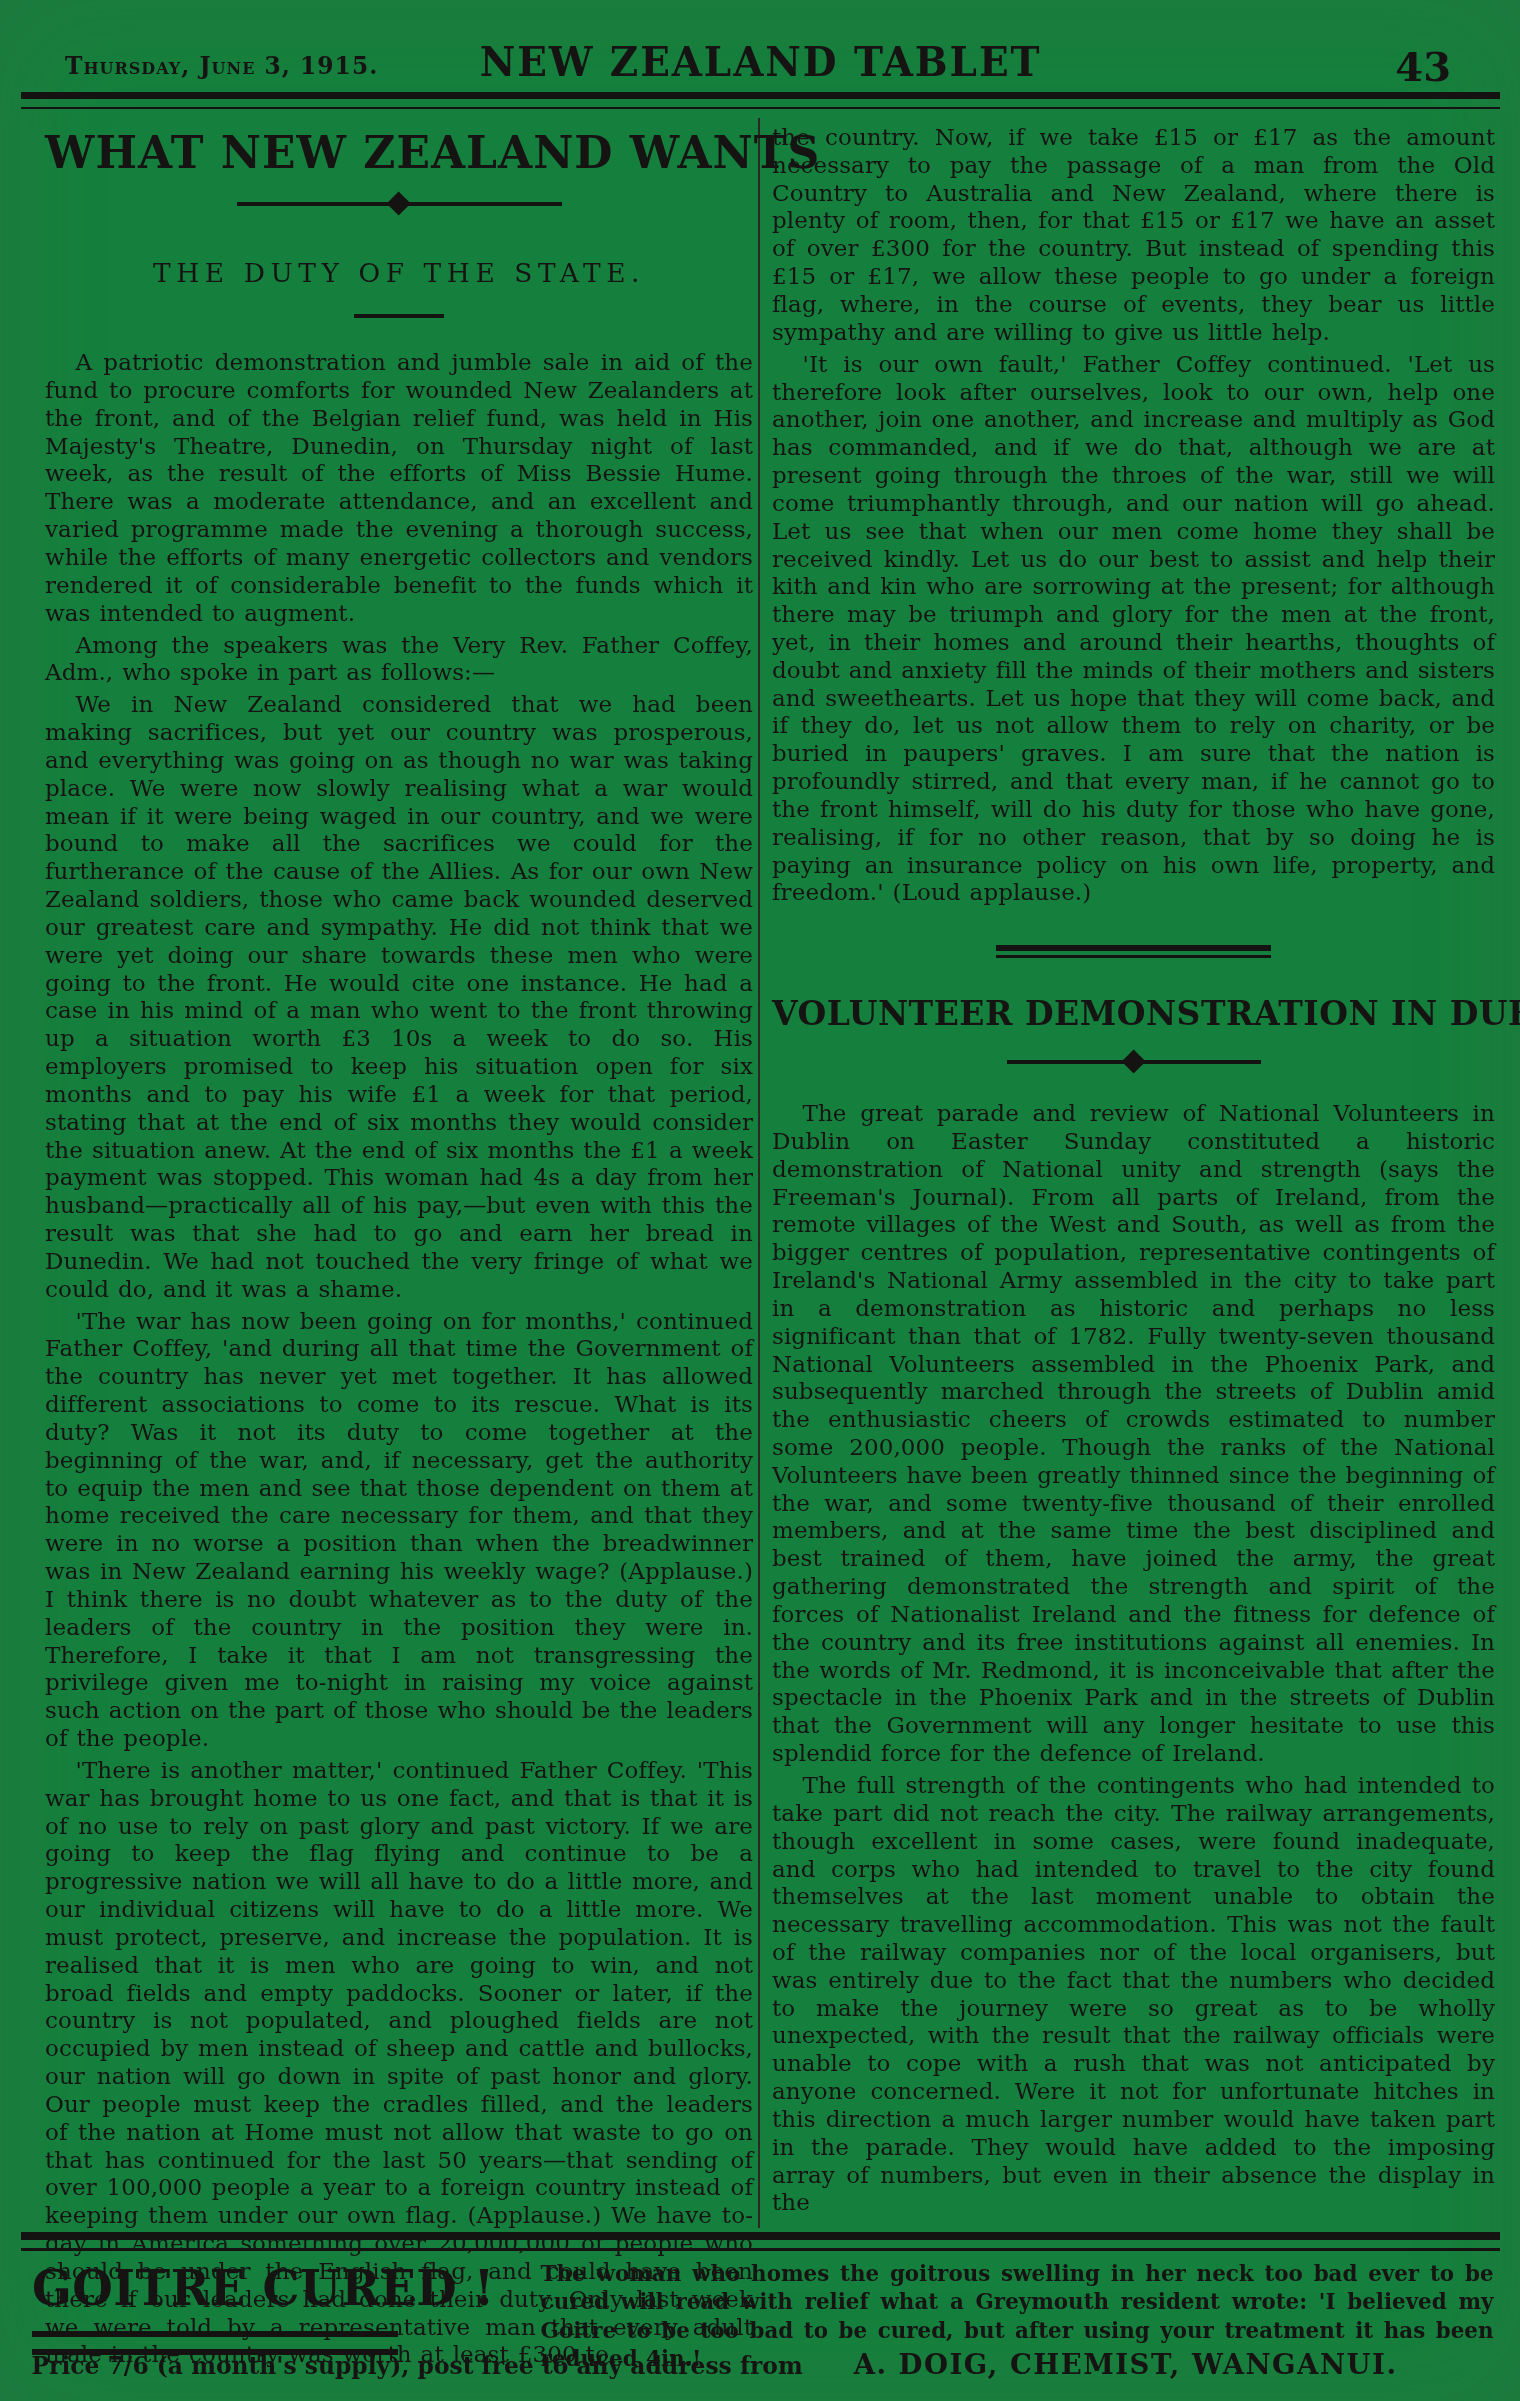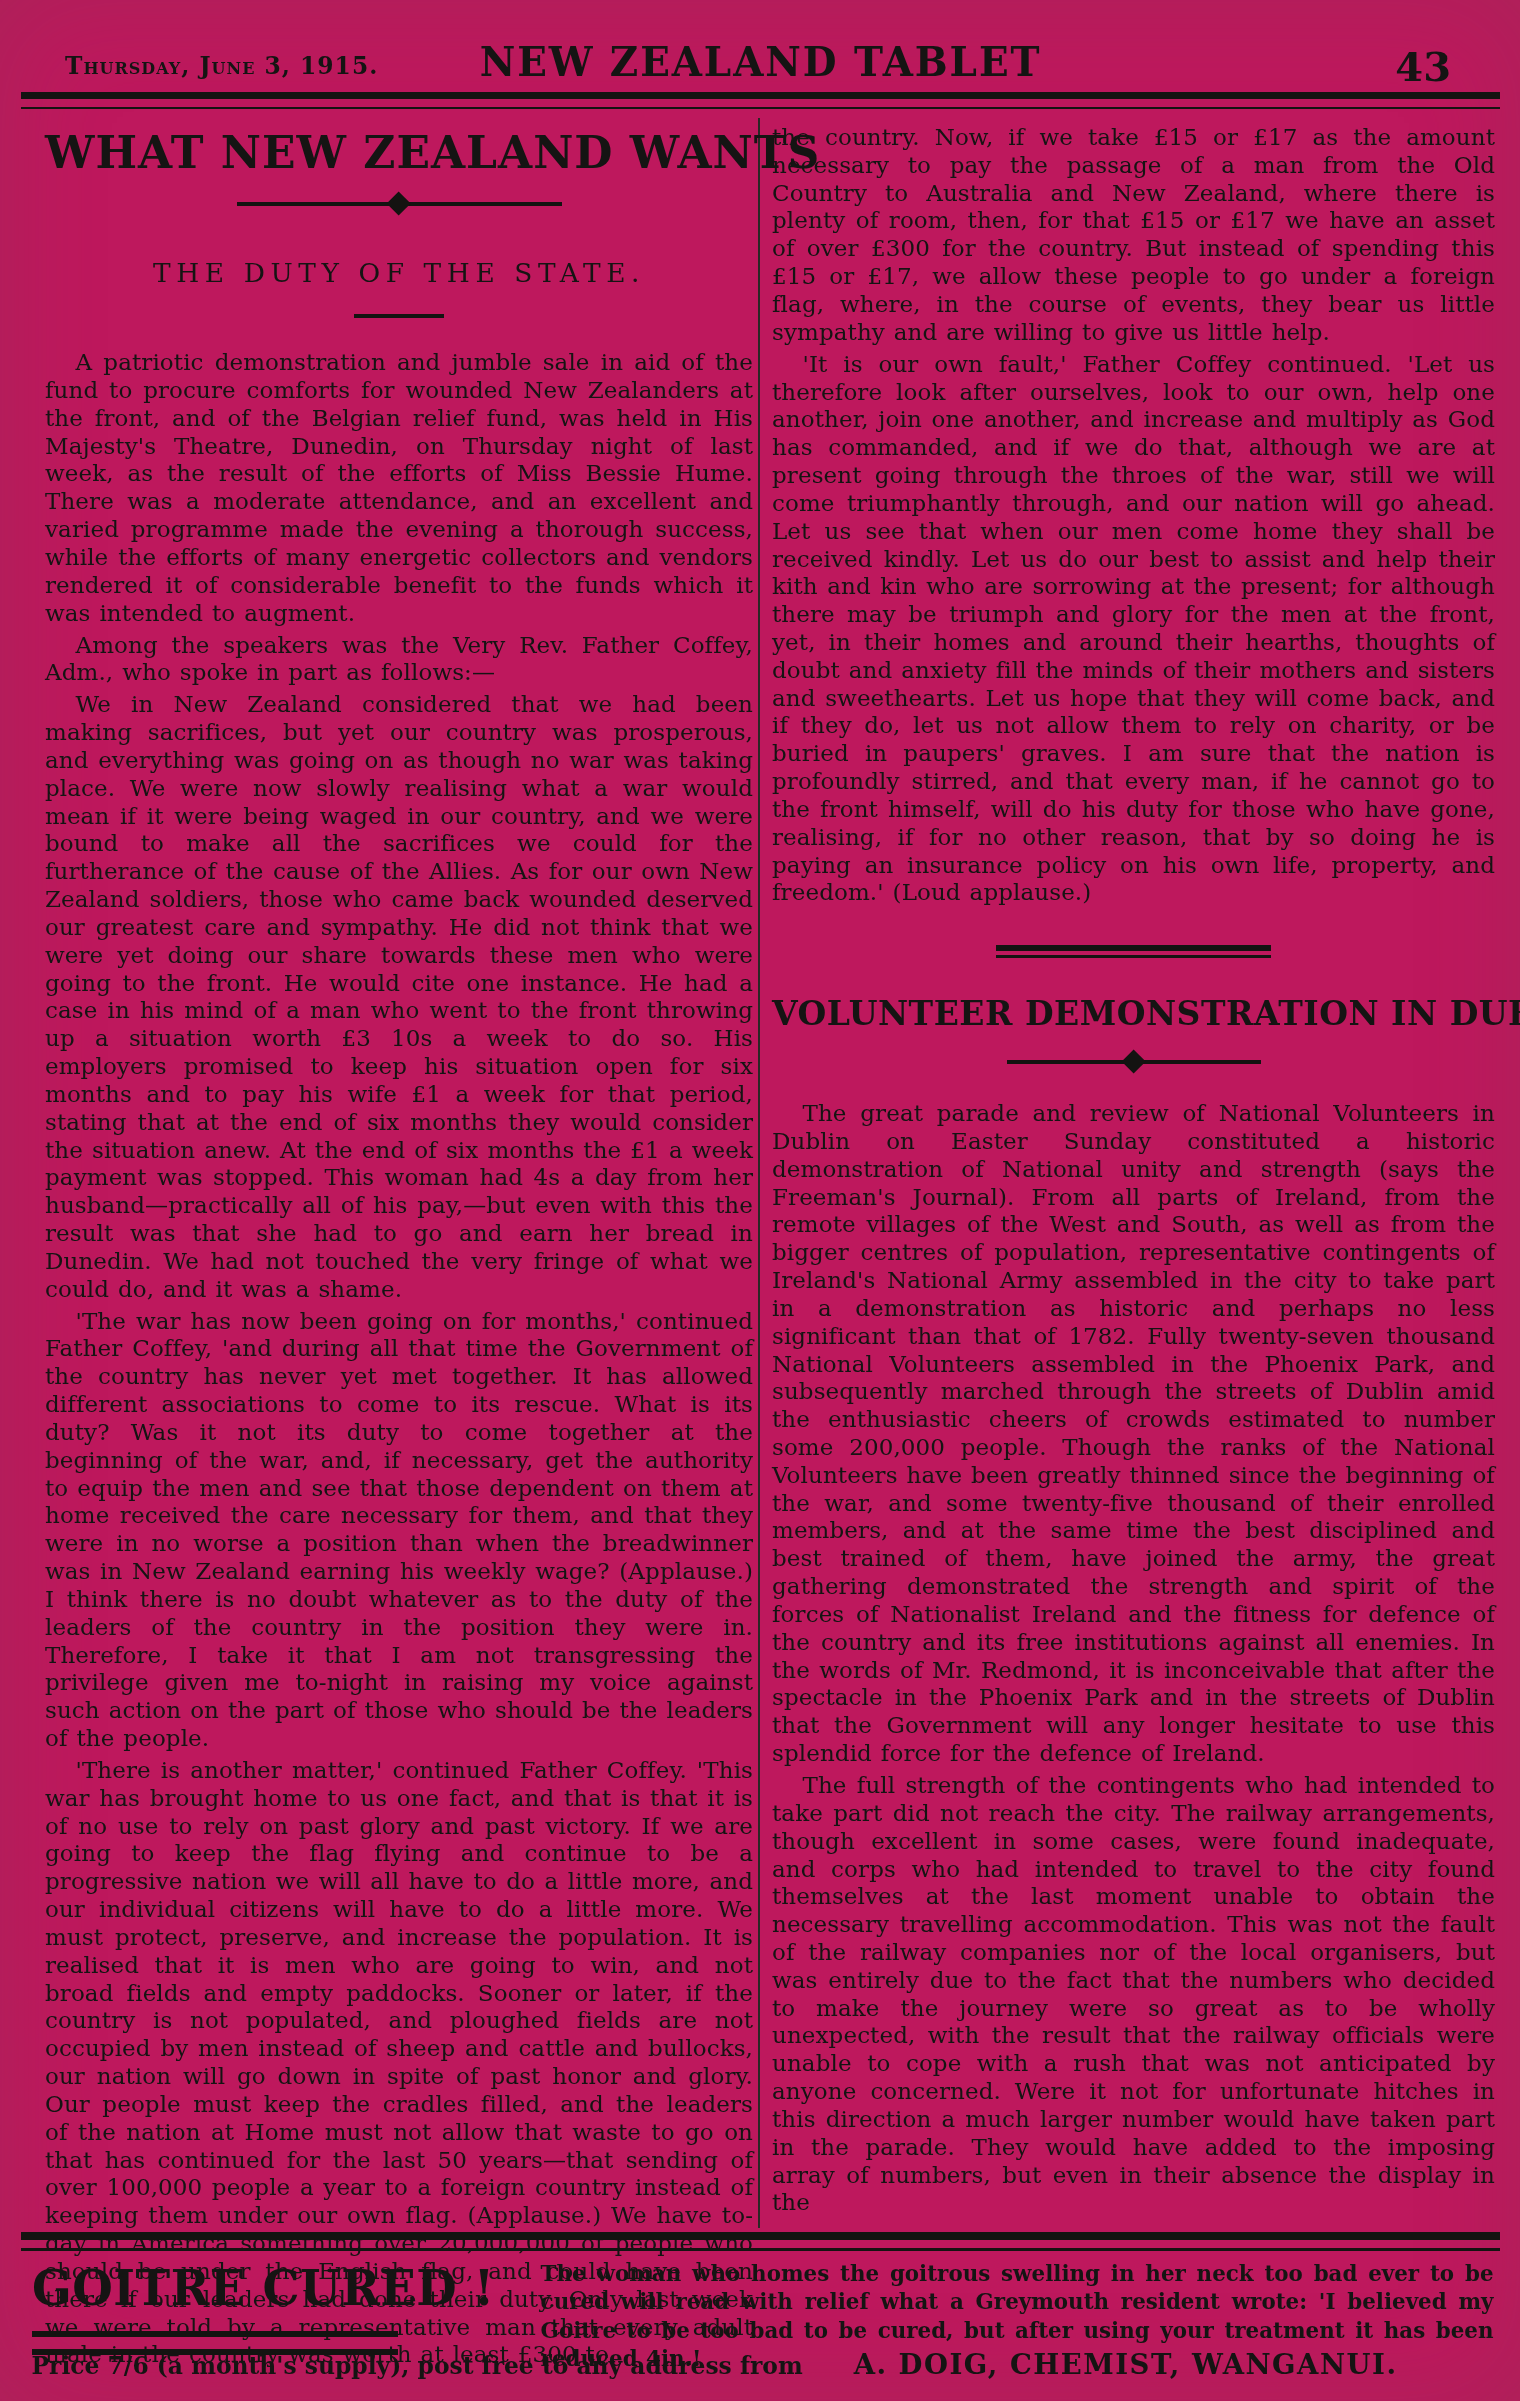--- a/index.html
+++ b/index.html
@@ -1,20 +1,20 @@
 <!DOCTYPE html>
 <html style="font-size:8.1px"><head>
 <meta charset="utf-8">
 <style>
   html, body { margin:0; padding:0; background:#d9d6cf; }
   .page {
     position:relative;
     width:1521px; height:2401px;
     margin:0 auto;
-    background:#be185d;
+    background:#15803d;
     color:#151413;
     font-family:"DejaVu Serif","Liberation Serif",serif;
     overflow:hidden;
     box-shadow: inset 0 0 112px rgba(90,85,70,.18);
   }
   
   .issue-date {
     position:absolute; left:65px; top:52px;
     font-size:23.4px; font-variant:small-caps; letter-spacing:1px; font-weight:bold;
   }

